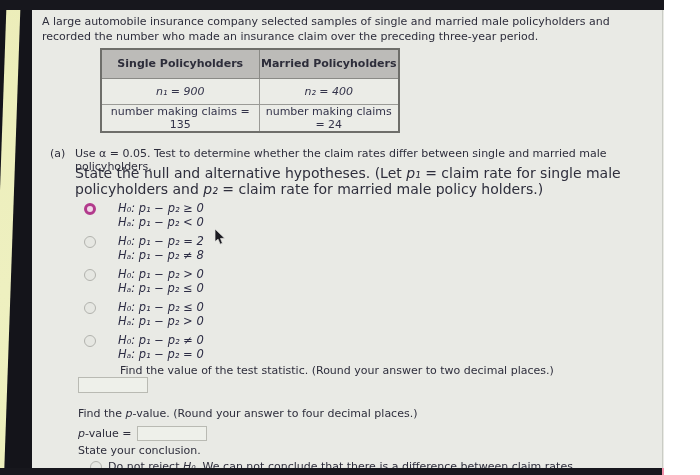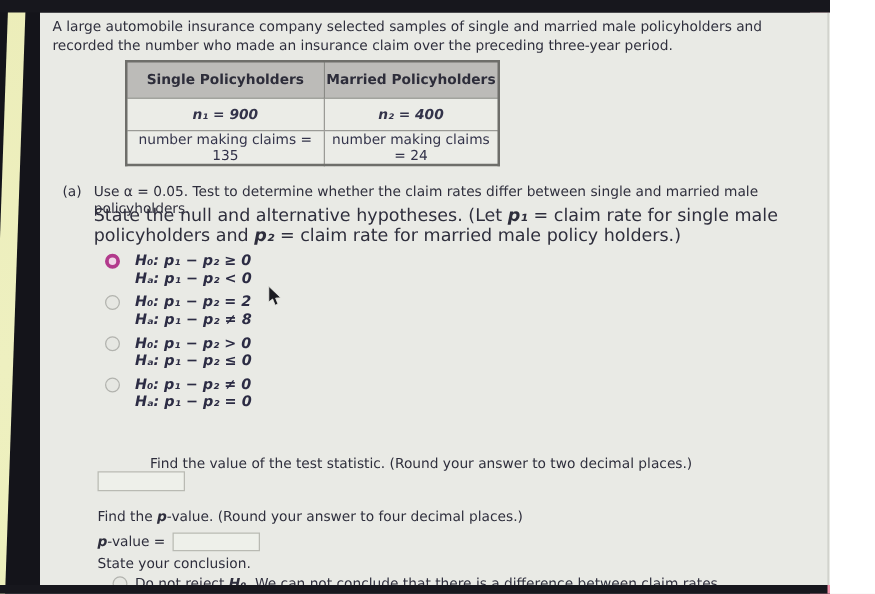--- a/index.html
+++ b/index.html
@@ -36,28 +36,28 @@
 
   .intro { position:absolute; left:10px; top:4px; width:602px; font-size:11px; line-height:15px; }
 
   
   .qtable { position:absolute; left:68px; top:38px; border-collapse:collapse;
             border:2px solid #6e6e6a; font-size:11px; background:#ebece7; }
   .qtable th { width:158px; height:29px; background:#bcbbb8; font-weight:bold;
                border:1px solid #8a8a86; color:#2d2d3a; font-size:11px; }
   .qtable th + th { width:140px;margin-left:28px; }
   .qtable td { height:26px; text-align:center; border:1px solid #9a9a96; color:#33334a; }
-  .math { font-style:italic;font-weight:bold; }
+  .math { font-style:italic; }
 
   .part-a-label { position:absolute; left:18px; top:137px; font-size:11px; }
   .part-a-instruction { position:absolute; left:43px; top:137px; width:585px; font-size:11px; }
   .hyp-prompt { position:absolute; left:43px; top:155px; width:568px; font-size:14px; line-height:16px; }
 
   .options { position:absolute; left:52px; top:191px; }
-  .option { display:flex; gap:12px; margin-bottom:5px; }
+  .option { display:flex; gap:22px; margin-bottom:5px; }
   .option-lines { font-size:11.5px; line-height:14px; color:#2c2c44; }
   .option-lines span { display:block; }
 
   .radio {
     width:12px; height:12px; border-radius:50%; flex:0 0 auto; margin-top:2px;
     border:1px solid #b2b3ae; background:#e6e7e2;
   }
   .radio.selected { border:3.5px solid #b23a8c; background:#f0d7e7; }
 
   .find-stat { position:absolute; left:46px; top:354px; font-size:11px;margin-left:42px; }
@@ -127,20 +127,27 @@
       </div>
 
       <div class="option">
         <span class="radio"></span>
         <span class="option-lines math">
           <span>H₀: p₁ − p₂ &gt; 0</span>
           <span>Hₐ: p₁ − p₂ ≤ 0</span>
         </span>
       </div>
 
+      <div class="option">
+        <span class="radio"></span>
+        <span class="option-lines math">
+          <span>H₀: p₁ − p₂ ≤ 0</span>
+          <span>Hₐ: p₁ − p₂ &gt; 0</span>
+        </span>
+      </div>
 
       <div class="option">
         <span class="radio"></span>
         <span class="option-lines math">
           <span>H₀: p₁ − p₂ ≠ 0</span>
           <span>Hₐ: p₁ − p₂ = 0</span>
         </span>
       </div>
 
     </div>

